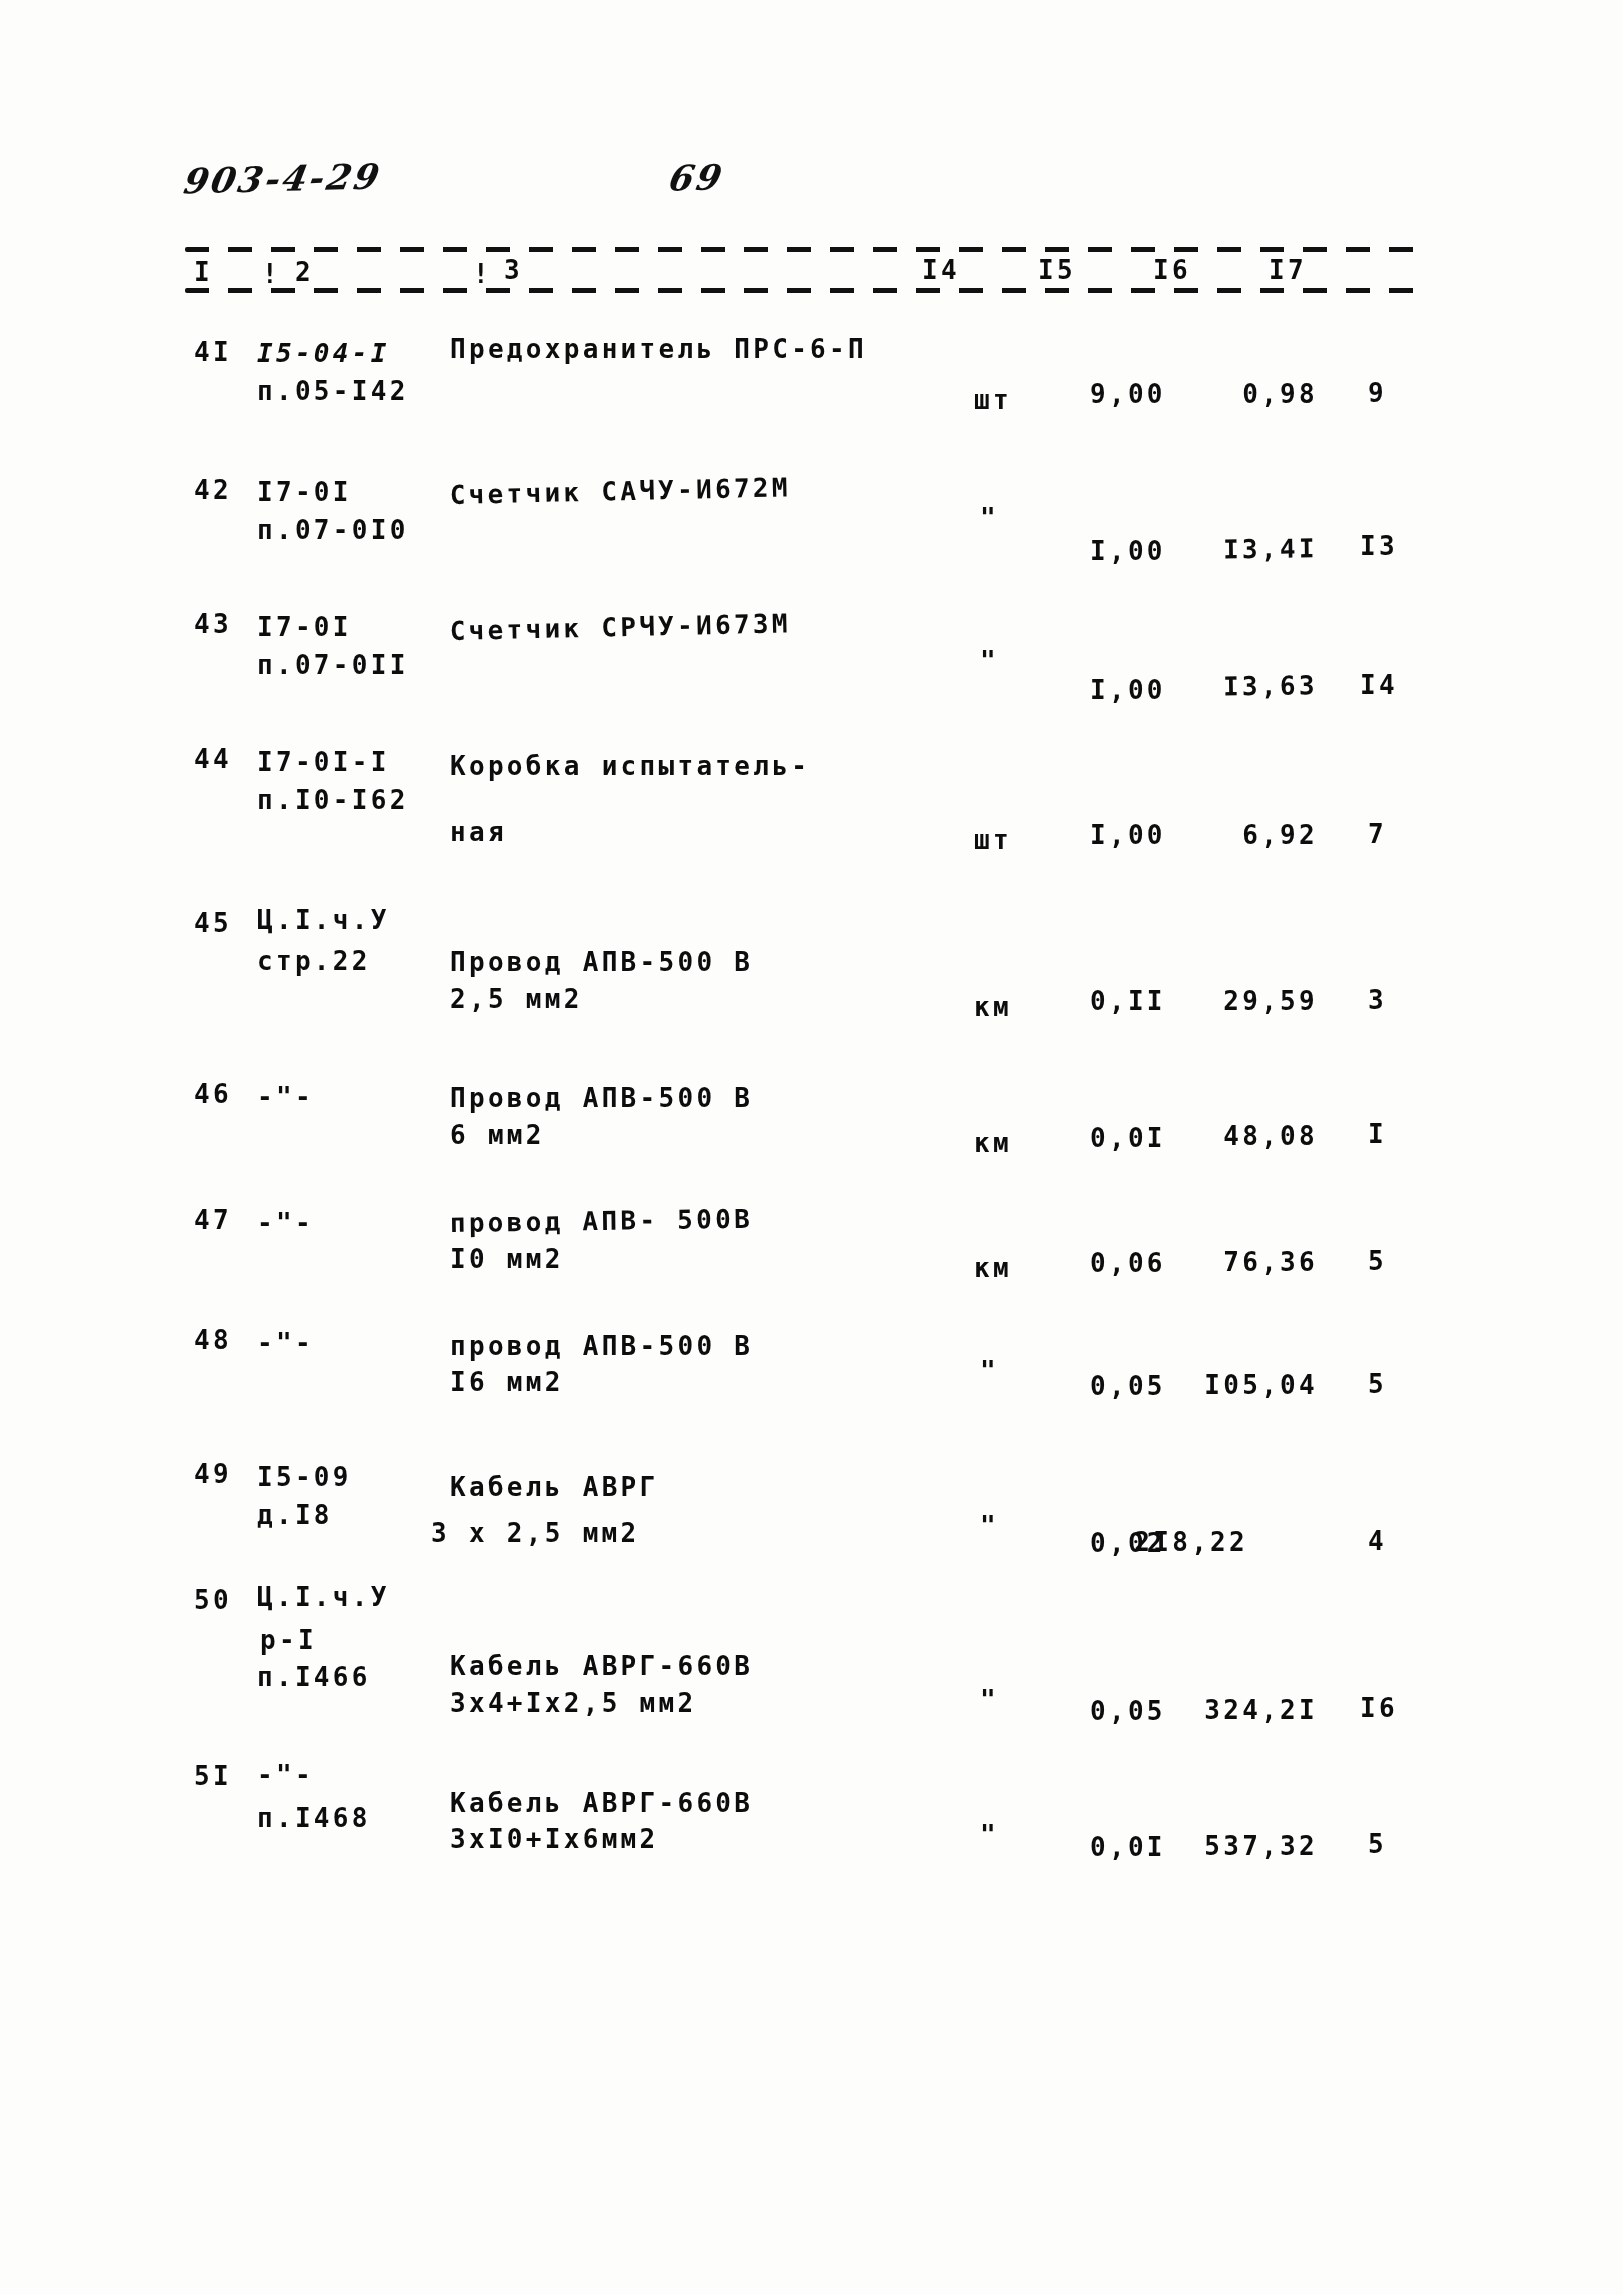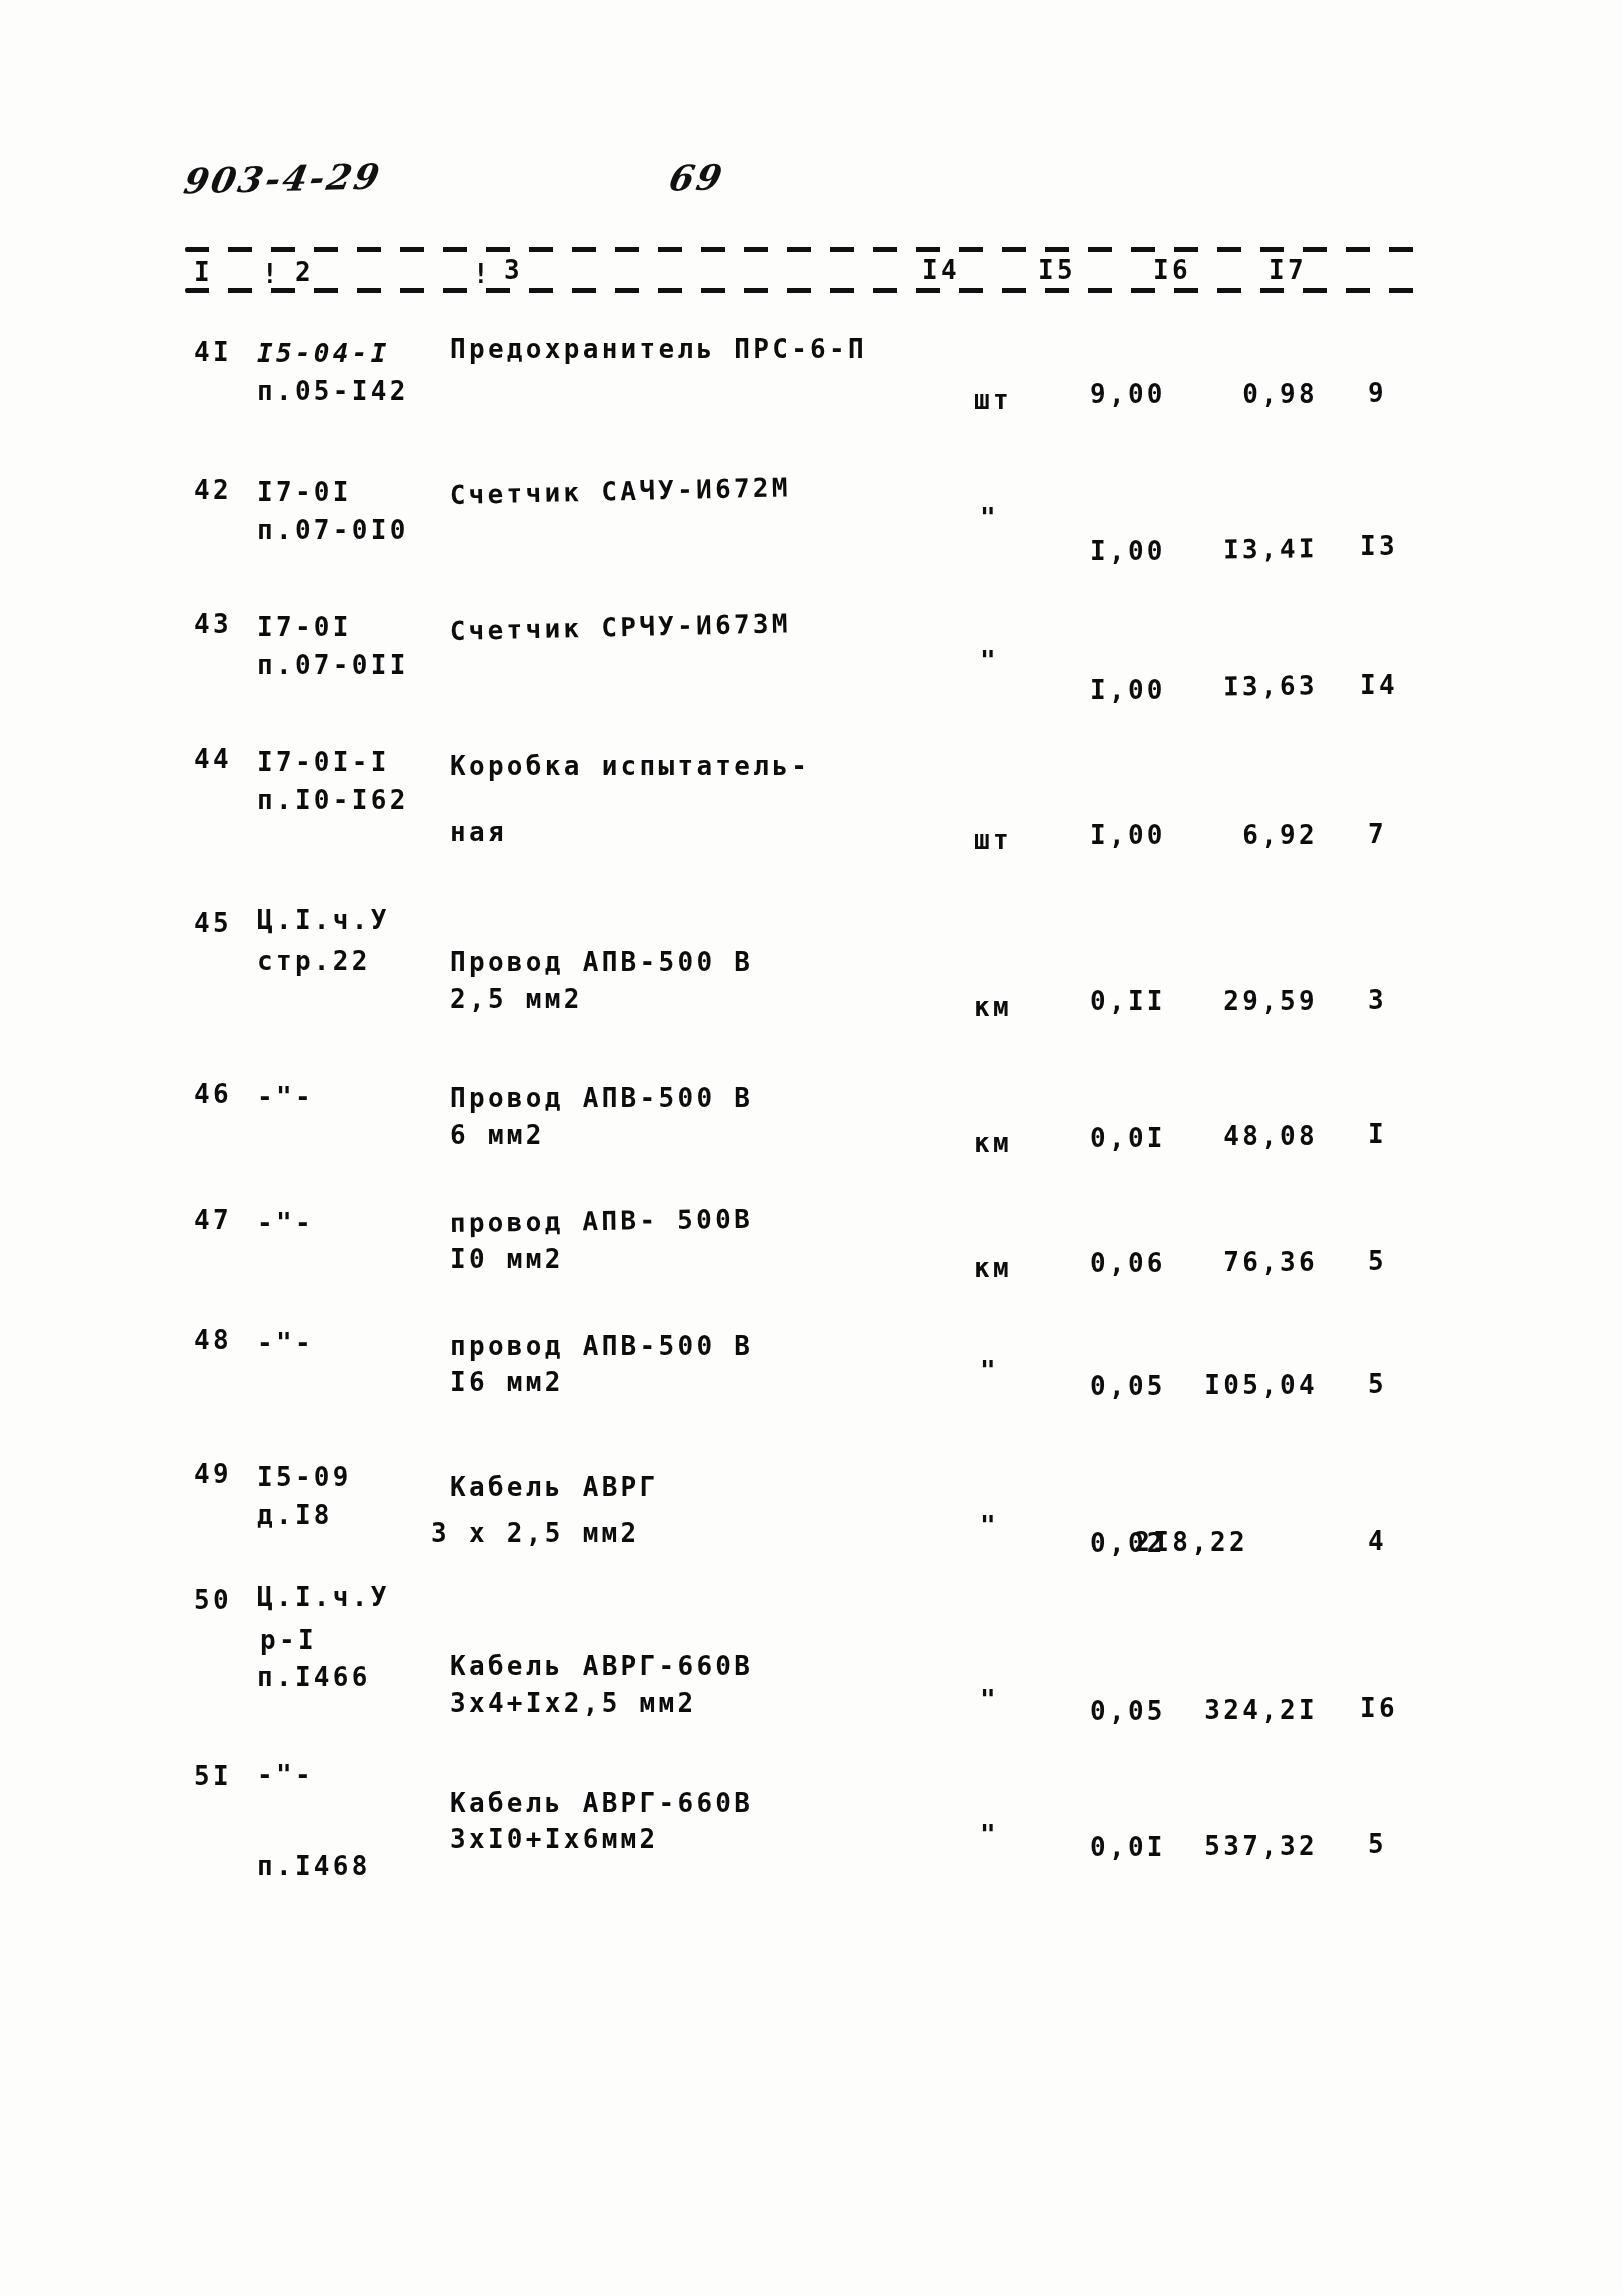--- a/index.html
+++ b/index.html
@@ -177,21 +177,21 @@
     <span class="tw" style="left:450px;top:1690px;">3х4+Iх2,5 мм2</span>
     <span class="tw" style="left:980px;top:1687px;">"</span>
     <span class="tw" style="left:1090px;top:1698px;">0,05</span>
     <span class="tw price" style="left:1190px;top:1697px;">324,2I</span>
     <span class="tw" style="left:1360px;top:1695px;">I6</span>
   </div>
 
   <div>
     <span class="tw" style="left:194px;top:1763px;">5I</span>
     <span class="tw" style="left:257px;top:1762px;">-"-</span>
-    <span class="tw" style="left:257px;top:1853px;text-align:center;">п.I468</span>
+    <span class="tw" style="left:257px;top:1805px;text-align:center;">п.I468</span>
     <span class="tw" style="left:450px;top:1790px;">Кабель АВРГ-660В</span>
     <span class="tw" style="left:450px;top:1826px;">3хI0+Iх6мм2</span>
     <span class="tw" style="left:980px;top:1822px;">"</span>
     <span class="tw" style="left:1090px;top:1834px;">0,0I</span>
     <span class="tw price" style="left:1190px;top:1833px;">537,32</span>
     <span class="tw" style="left:1368px;top:1831px;">5</span>
   </div>
 
 </div>
 

